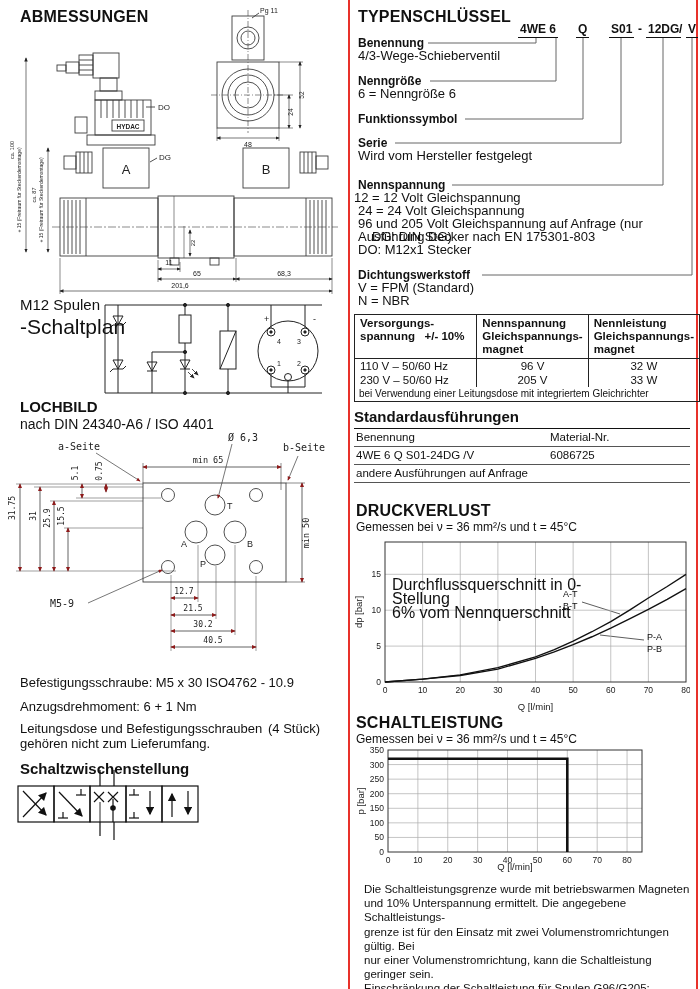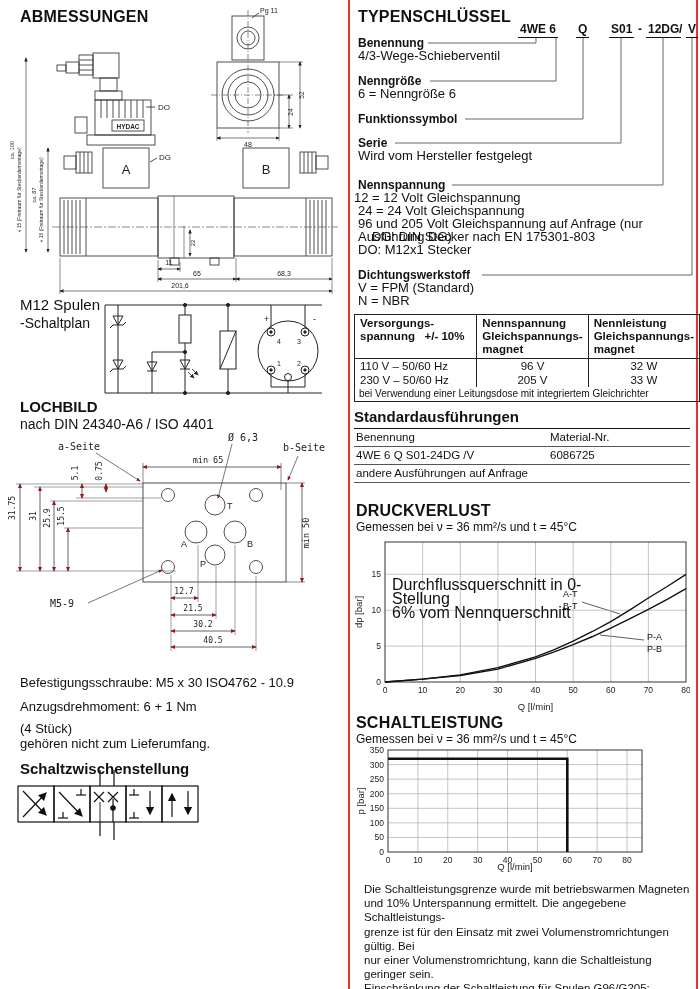--- a/index.html
+++ b/index.html
@@ -306,28 +306,29 @@
       <line x1="134" y1="789" x2="134" y2="795"></line>
     <line x1="150" y1="791" x2="150" y2="814" marker-end="url(#mBig)"></line>
     <line x1="129" y1="818" x2="139" y2="818"></line>
       <line x1="134" y1="812" x2="134" y2="818"></line>
     <line x1="172" y1="817" x2="172" y2="794" marker-end="url(#mBig)"></line>
     <line x1="188" y1="791" x2="188" y2="814" marker-end="url(#mBig)"></line>
   </g>
 </svg>
 
 <div class="abs" style="left:20px;top:296px;font-size:15px">M12 Spulen</div>
-<div class="abs" style="left:20px;top:315px;font-size:14px">-Schaltplan</div>
+<div class="abs" style="left:20px;top:315px;font-size:21px">-Schaltplan</div>
 
 <div class="abs h2" style="left:20px;top:398px">LOCHBILD</div>
 <div class="abs" style="left:20px;top:416px;font-size:14px">nach DIN 24340-A6 / ISO 4401</div>
 
 <div class="abs txt" style="left:20px;top:676px">Befestigungsschraube: M5 x 30 ISO4762 - 10.9</div>
 <div class="abs txt" style="left:20px;top:700px">Anzugsdrehmoment: 6 + 1 Nm</div>
 <div class="abs txt" style="left:20px;top:722px;width:300px;display:flex;justify-content:space-between">
+  <span>Leitungsdose und Befestigungsschrauben</span>
   <span>(4 Stück)</span>
 </div>
 <div class="abs txt" style="left:20px;top:737px">gehören nicht zum Lieferumfang.</div>
 
 <div class="abs h2" style="left:20px;top:760px">Schaltzwischenstellung</div>
 
 <div class="abs h1" style="left:358px;top:8px">TYPENSCHLÜSSEL</div>
 
 <span class="code-seg" style="left:518px;top:22px">4WE 6</span>
 <span class="code-seg" style="left:576px;top:22px">Q</span>

